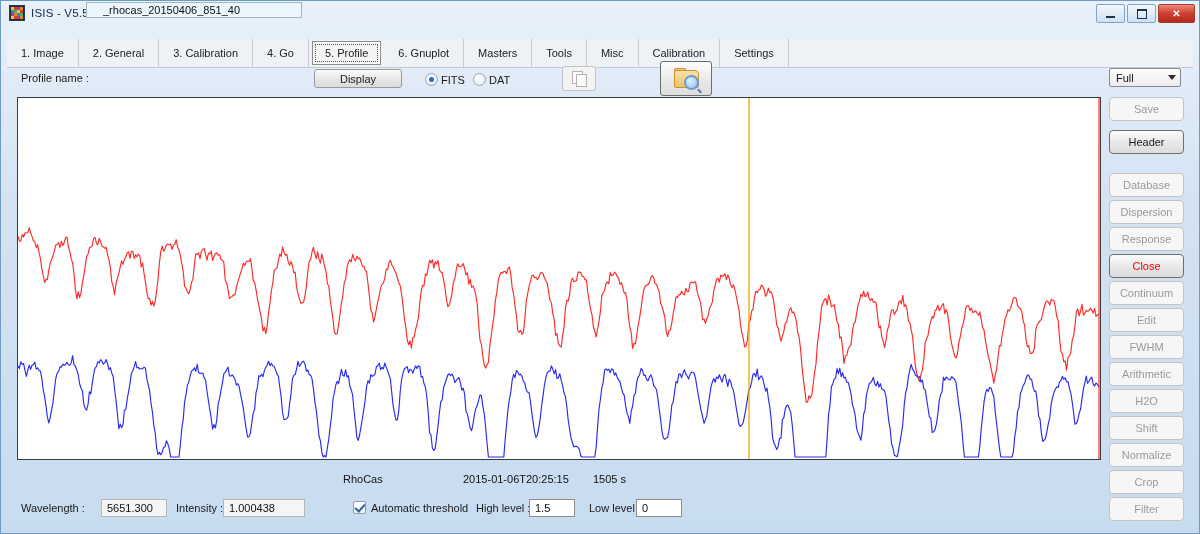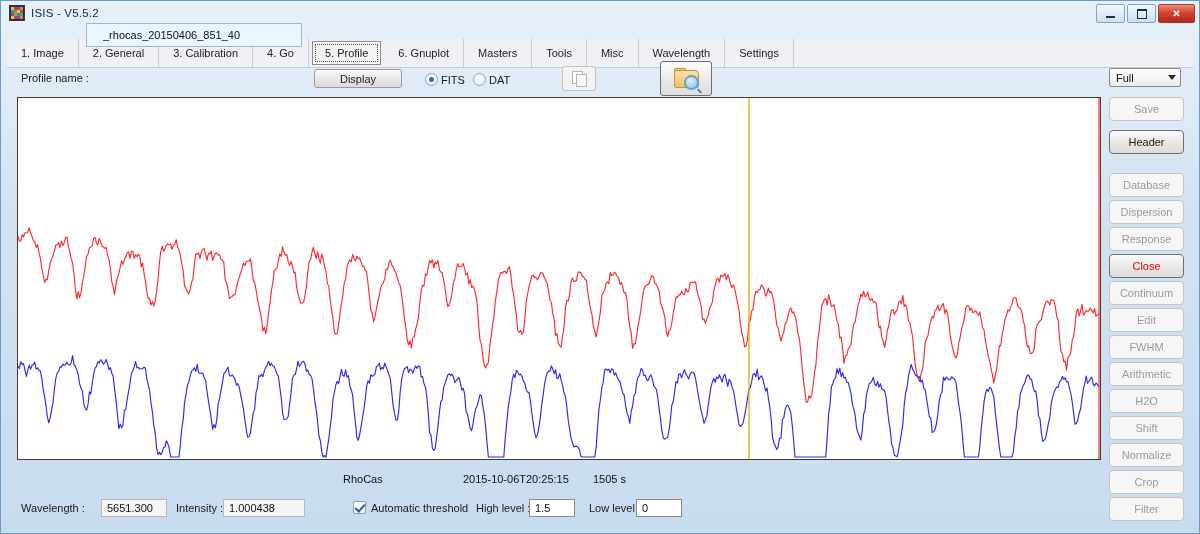--- a/index.html
+++ b/index.html
@@ -72,21 +72,21 @@
   
   .toolrow{position:absolute;left:0;right:0;top:62px;height:32px;}
   .lbl{font-size:11px;color:#1a1a1a;}
   .profile-label{position:absolute;left:20px;top:9px;}
   .txtfield{
     box-sizing:border-box;
     border:1px solid #a6b6c4;background:#e9f6fb;
     font-family:"Liberation Sans",sans-serif;font-size:11px;color:#111;
     padding:2px 4px;
   }
-  #profile-name-input{position:absolute;left:85px;top:22px;width:216px;height:24px;padding-left:16px;}
+  #profile-name-input{position:absolute;left:85px;top:1px;width:216px;height:16px;padding-left:16px;}
   .btn{
     box-sizing:border-box;
     border:1px solid #9a9a9a;border-radius:3px;
     background:linear-gradient(180deg,#fbfbfb,#e6e6e6 55%,#dcdcdc);
     font-family:"Liberation Sans",sans-serif;font-size:11px;color:#1b1b1b;
     display:flex;align-items:center;justify-content:center;
   }
   #display-button{position:absolute;left:313px;top:68px;width:88px;height:19px;}
   .radio-wrap{position:absolute;top:72px;display:flex;align-items:center;gap:3px;}
   .radio{
@@ -259,21 +259,21 @@
       <div class="tab">
         <span>Masters</span>
       </div>
       <div class="tab">
         <span>Tools</span>
       </div>
       <div class="tab">
         <span>Misc</span>
       </div>
       <div class="tab">
-        <span>Wavelength</span>
+        <span>Calibration</span>
       </div>
       <div class="tab">
         <span>Settings</span>
       </div>
     </div>
 
   <div class="toolrow">
     <span class="lbl profile-label">Profile name :</span>
   </div>
 
@@ -366,21 +366,21 @@
           <span>Crop</span>
         </div>
         <div class="sidebtn" style="top: 434px;">
           <span>Filter</span>
         </div>
       </div>
   </div>
 
   <div class="statusline">
     <span class="s" style="left:318px;padding-left:24px;">RhoCas</span>
-    <span class="s" style="left:462px;">2015-10-06T20:25:15</span>
+    <span class="s" style="left:462px;">2015-01-06T20:25:15</span>
     <span class="s" style="left:592px;">1505 s</span>
   </div>
 
   <div class="bottomrow">
     <span class="lbl" style="left:20px;">Wavelength :</span>
     <span class="ro" style="left:100px;width:66px;">5651.300</span>
 
     <span class="lbl" style="left:175px;">Intensity :</span>
     <span class="ro" style="left:222px;width:82px;">1.000438</span>
 

